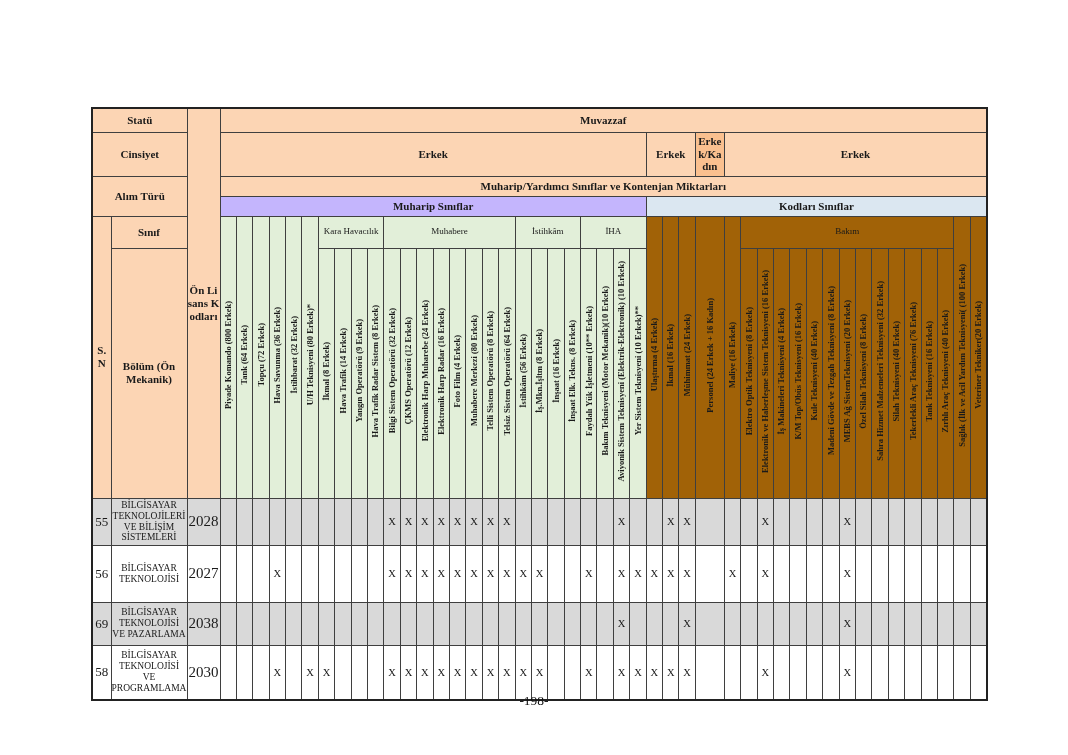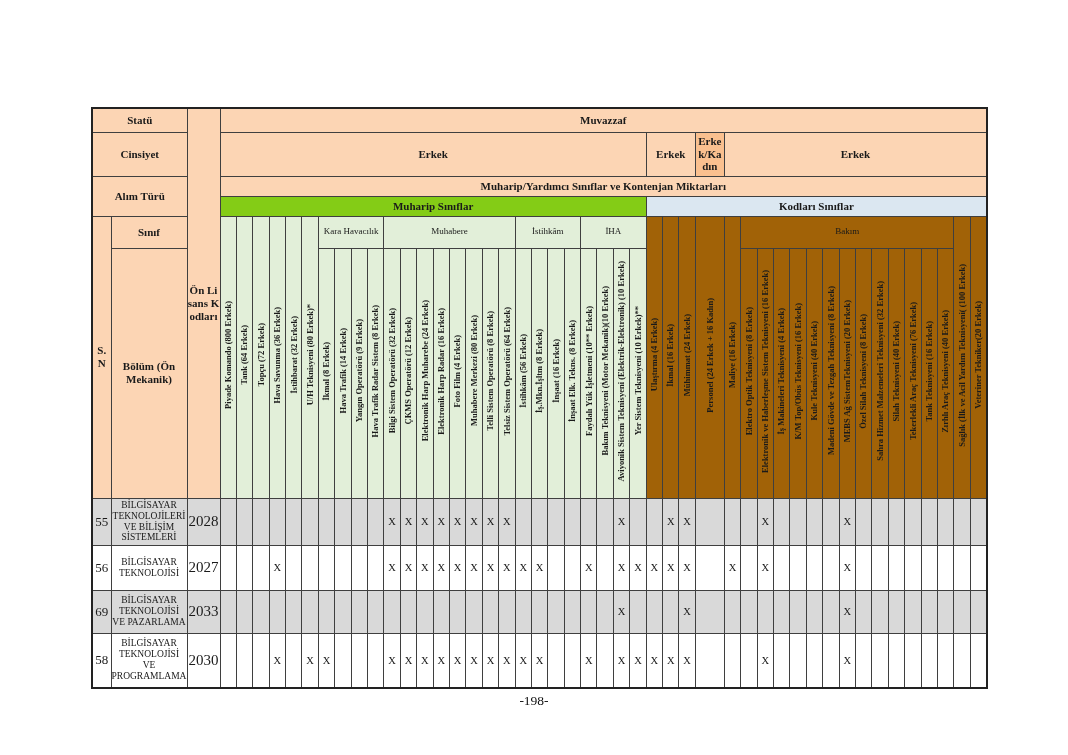--- a/index.html
+++ b/index.html
@@ -13,21 +13,21 @@
     border:2px solid #222222;
     margin-top:18px;
   }
   #tbl td {
     border:1px solid #3f3f3f; padding:0; overflow:hidden;
     vertical-align:middle; text-align:center; color:#1a1a1a;
   }
   .hdr  { background:#fcd5b4; font-weight:bold; font-size:11px; line-height:1.15; }
   .hdr-dark { background:#fac08f; }
   .break { word-break:break-all; }
-  .section-green { background:#84cc16; font-weight:bold; font-size:11px; }
+  .section-green { background:#c4b5fd; font-weight:bold; font-size:11px; }
   .section-blue  { background:#dbe7f1; font-weight:bold; font-size:11px; }
   .tone-green { background:#e2efd9; }
   .tone-blue  { background:#a16207; }
   .grouphead { font-weight:normal; font-size:9px; line-height:1.1; padding:1px; }
   td.rot { vertical-align:bottom; }
   td.rot .vtext {
     display:inline-block; writing-mode:vertical-rl; transform:rotate(180deg);
     white-space:nowrap; font-weight:bold; font-size:8.5px; line-height:1;
     padding:3px 0;
   }
@@ -228,21 +228,21 @@
         <td class="q-cell">X</td>
         <td class="q-cell"></td>
         <td class="q-cell"></td>
         <td class="q-cell"></td>
         <td class="q-cell"></td>
         <td class="q-cell"></td>
         <td class="q-cell"></td>
         <td class="q-cell"></td>
         <td class="q-cell"></td>
       </tr>
-      <tr style="height: 45px;">
+      <tr style="height: 57px;">
         <td class="sn-cell">56</td>
         <td class="bolum-cell">BİLGİSAYAR TEKNOLOJİSİ</td>
         <td class="kod-cell">2027</td>
         <td class="q-cell"></td>
         <td class="q-cell"></td>
         <td class="q-cell"></td>
         <td class="q-cell">X</td>
         <td class="q-cell"></td>
         <td class="q-cell"></td>
         <td class="q-cell"></td>
@@ -282,21 +282,21 @@
         <td class="q-cell"></td>
         <td class="q-cell"></td>
         <td class="q-cell"></td>
         <td class="q-cell"></td>
         <td class="q-cell"></td>
         <td class="q-cell"></td>
       </tr>
       <tr class="shaded" style="height: 43px;">
         <td class="sn-cell">69</td>
         <td class="bolum-cell">BİLGİSAYAR TEKNOLOJİSİ VE PAZARLAMA</td>
-        <td class="kod-cell">2033</td>
+        <td class="kod-cell">2038</td>
         <td class="q-cell"></td>
         <td class="q-cell"></td>
         <td class="q-cell"></td>
         <td class="q-cell"></td>
         <td class="q-cell"></td>
         <td class="q-cell"></td>
         <td class="q-cell"></td>
         <td class="q-cell"></td>
         <td class="q-cell"></td>
         <td class="q-cell"></td>

